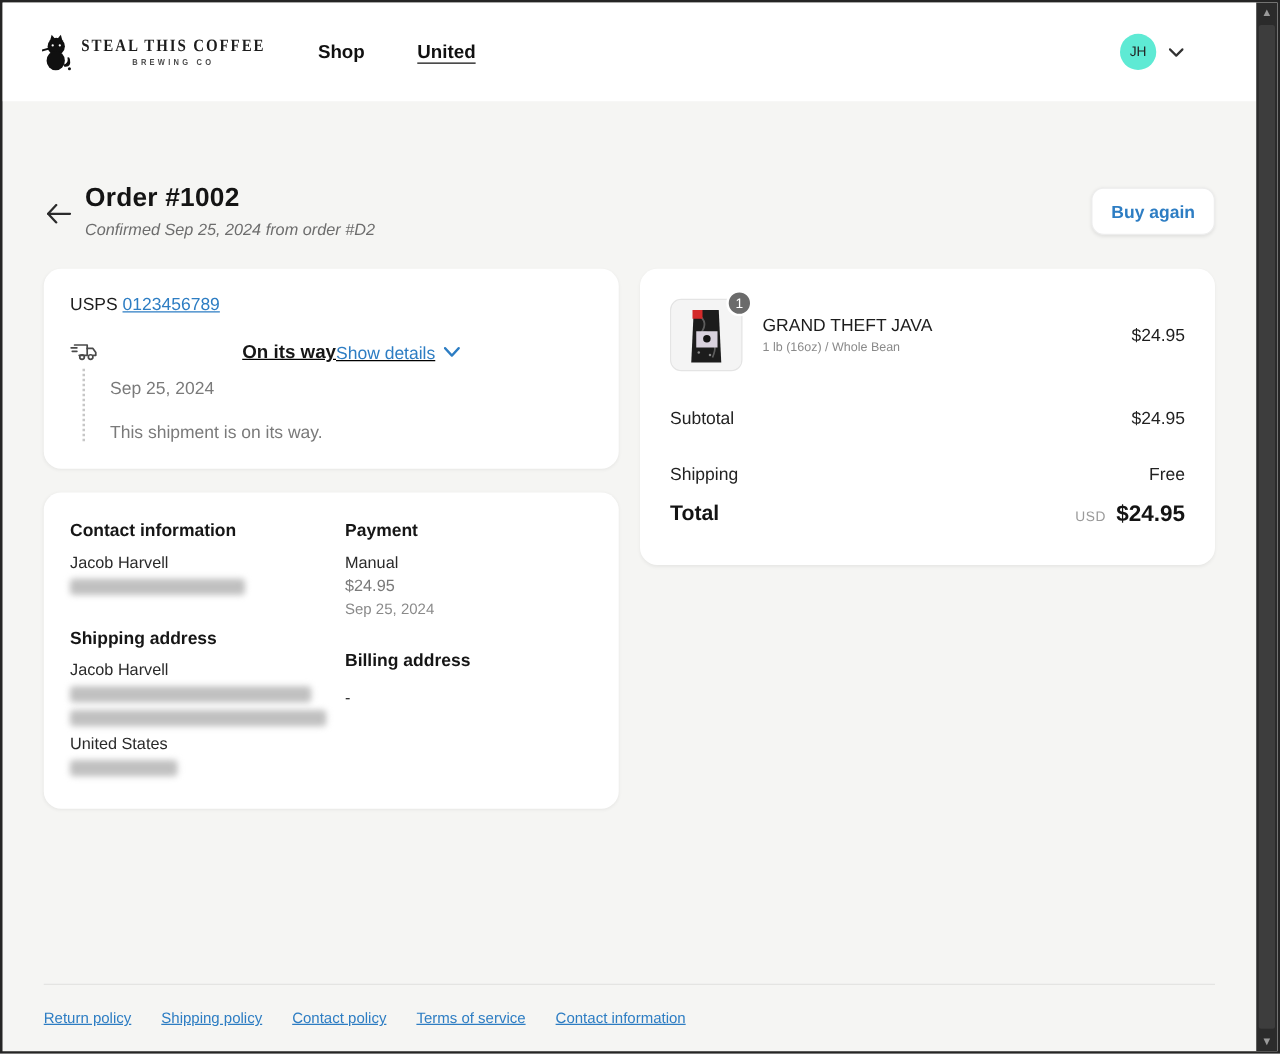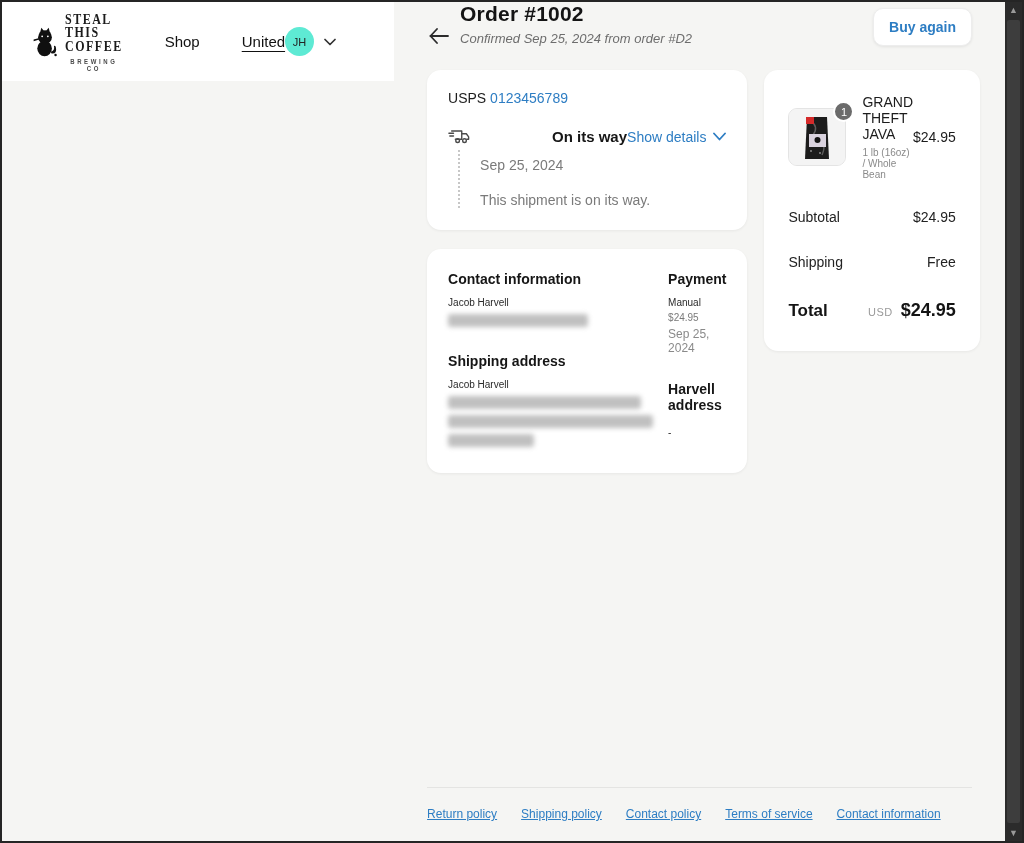--- a/index.html
+++ b/index.html
@@ -13,41 +13,41 @@
 
   
   .scrollbar {
     position:absolute; top:0; right:0; bottom:0; width:17px;
     background:#2b2b2b; z-index:50; display:flex; flex-direction:column;
     justify-content:space-between; align-items:center;
   }
   .scroll-arrow { color:#9a9a9a; font-size:9px; line-height:16px; width:100%; text-align:center; cursor:default; }
   .scroll-thumb { position:absolute; left:2px; right:2px; top:18px; bottom:18px; background:#3d3d3d; border-radius:2px; }
 
-  .page { position:absolute; left:0; top:0; right:17px; bottom:0; display:flex; flex-direction:row; }
+  .page { position:absolute; left:0; top:0; right:17px; bottom:0; display:flex; flex-direction:column;gap:44px; }
 
   
   .header {
     background:#ffffff; height:79px; flex:0 0 79px;
     display:flex; align-items:center; padding:0 30px;
   }
   .logo { display:flex; align-items:center; gap:7px; cursor:pointer; }
   .logo-text { display:flex; flex-direction:column; line-height:1; transform:scaleY(1.15); }
   .logo-title { font-size:12px; font-weight:700; letter-spacing:1.5px; color:#1c1c1c; font-family:"Liberation Serif", serif; }
   .logo-sub { font-size:6px; letter-spacing:2.6px; color:#4a4a4a; margin-top:4px; text-align:center; font-weight:700; }
   .nav { display:flex; gap:42px; margin-left:42px; }
-  .nav a { font-size:15px; color:#111; text-decoration:none; cursor:pointer; }
+  .nav a { font-size:15px; color:#111; text-decoration:none; cursor:pointer;font-weight:bold; }
   .nav a.active { text-decoration:underline; text-underline-offset:4px; }
   .header-right { margin-left:auto; display:flex; align-items:center; gap:10px; margin-right:28px; cursor:pointer; }
   .avatar { width:29px; height:29px; border-radius:50%; background:#5eead4; display:flex; align-items:center; justify-content:center; font-size:11px; color:#222; }
 
   
   .main { flex:1; display:flex; flex-direction:column; padding:0 33px; overflow:hidden; }
 
-  .title-row { display:flex; align-items:flex-end; }
+  .title-row { display:flex; align-items:center; margin-top:22px; }
   .back-btn { background:none; border:none; cursor:pointer; padding:2px; margin-top:3px; }
   .title-block { margin-left:9px; }
   .order-title { font-size:21px; font-weight:700; color:#141414; letter-spacing:.2px; }
   .order-subtitle { font-size:13px; color:#6d6d6d; margin-top:5px;font-style:italic; }
   .buy-again {
     margin-left:auto; background:#fff; border:1px solid #ededed; border-radius:10px;
     box-shadow:0 1px 3px rgba(0,0,0,.08); padding:10px 15px;
     font-size:14px; font-weight:600; color:#2d7dc3; cursor:pointer;
     font-family:"Liberation Sans", sans-serif;
   }
@@ -58,30 +58,30 @@
   .card { background:#fff; border-radius:14px; box-shadow:0 1px 3px rgba(0,0,0,.06); }
 
   
   .tracking-card { padding:20px 21px 22px; }
   .carrier-line { font-size:14px; color:#1d1d1d; }
   .carrier-line a { color:#2d7dc3; cursor:pointer; }
   .timeline { display:flex; margin-top:22px; }
   .timeline-rail { width:22px; flex:0 0 22px; display:flex; flex-direction:column; align-items:center; }
   .rail-dash { flex:1; width:0; border-left:2px dotted #c7c7c7; margin-top:5px; }
   .timeline-body { flex:1; margin-left:10px; }
-  .status-row { display:flex; align-items:center; justify-content:flex-end; }
+  .status-row { display:flex; align-items:center; justify-content:center;text-decoration:underline; }
   .status-title { font-size:15px; font-weight:700; color:#161616; }
   .show-details { display:flex; align-items:center; gap:7px; font-size:14px; color:#2d7dc3; cursor:pointer; text-decoration:none; }
   .status-date { font-size:14px; color:#7a7a7a; margin-top:12px; }
   .status-msg { font-size:14px; color:#7a7a7a; margin-top:19px; }
 
   
   .customer-card { padding:22px 21px 26px; display:grid; grid-template-columns:220px 1fr; }
   .info-heading { font-size:14px; font-weight:700; color:#161616; }
-  .info-text { font-size:10px; color:#2a2a2a; }
+  .info-text { font-size:13px; color:#2a2a2a; }
   .info-text.gray { color:#7a7a7a; }
   .info-text.small { font-size:12px; color:#8a8a8a; }
   .mt4 { margin-top:4px; } .mt6 { margin-top:6px; } .mt10 { margin-top:10px; }
   .mt14 { margin-top:14px; } .mt26 { margin-top:26px; }
   .blur-line { background:#c0c0c0; border-radius:3px; filter:blur(2.5px); height:13px; }
   .w140{width:140px;} .w193{width:193px;} .w205{width:205px;} .w86{width:86px;}
 
   
   .summary-card { padding:24px 24px 30px; }
   .item-row { display:flex; align-items:center; }
@@ -90,21 +90,21 @@
   .qty-badge {
     position:absolute; top:-7px; right:-8px; min-width:21px; height:21px; border-radius:50%;
     background:#6b6b6b; border:2px solid #fff; color:#fff; font-size:11px;
     display:flex; align-items:center; justify-content:center;
   }
   .item-info { margin-left:16px; }
   .item-name { font-size:14px; color:#1c1c1c; }
   .item-variant { font-size:10px; color:#8a8a8a; margin-top:5px; }
   .item-price { margin-left:auto; font-size:14px; color:#1c1c1c; }
   .cost-row { display:flex; justify-content:space-between; font-size:14px; color:#222; margin-top:29px; }
-  .total-row { display:flex; justify-content:space-between; align-items:center; margin-top:30px; }
+  .total-row { display:flex; justify-content:space-between; align-items:flex-start; margin-top:14px; }
   .total-label { font-size:17px; font-weight:700; color:#141414; }
   .total-right { display:flex; align-items:baseline; gap:8px; }
   .currency { font-size:11px; color:#9a9a9a; letter-spacing:.5px; }
   .total-value { font-size:18px; font-weight:700; color:#141414; }
 
   
   .footer { margin-top:auto; padding-bottom:20px; }
   .footer-divider { border-top:1px solid #e4e4e2; margin-bottom:19px; }
   .footer-links { display:flex; gap:24px; }
   .footer-links a { font-size:12px; color:#2d7dc3; cursor:pointer; }
@@ -168,21 +168,21 @@
         <button class="buy-again">Buy again</button>
       </div>
 
       <div class="columns">
 
         <div class="col">
 
           <div class="card tracking-card">
             <div class="carrier-line">
               <span>USPS </span>
-              <a style="">0123456789</a>
+              <a style="text-decoration:underline;">0123456789</a>
             </div>
             <div class="timeline">
               <div class="timeline-rail">
                 <span>
                   <svg width="22" height="17" viewBox="0 0 24 18" fill="none" stroke="#4a4a4a" stroke-width="1.5" stroke-linecap="round" stroke-linejoin="round">
                     <path d="M4 3 H15 V12 H8"></path>
                     <path d="M15 6 H20 L22.5 9.5 V12 H20.5"></path>
                     <circle cx="10.5" cy="13.5" r="2"></circle>
                     <circle cx="18" cy="13.5" r="2"></circle>
                     <path d="M1 5.5 H6"></path>
@@ -211,28 +211,29 @@
 
           <div class="card customer-card">
             <div>
               <div class="info-heading">Contact information</div>
               <div class="info-text mt10">Jacob Harvell</div>
               <div class="blur-line w140 mt6"></div>
               <div class="info-heading mt26">Shipping address</div>
               <div class="info-text mt10">Jacob Harvell</div>
               <div class="blur-line w193 mt6"></div>
               <div class="blur-line w205 mt6"></div>
+              <div class="info-text mt6">United States</div>
               <div class="blur-line w86 mt6"></div>
             </div>
             <div>
               <div class="info-heading">Payment</div>
               <div class="info-text mt10">Manual</div>
               <div class="info-text gray mt4">$24.95</div>
               <div class="info-text small mt4">Sep 25, 2024</div>
-              <div class="info-heading mt26">Harvell address</div>
+              <div class="info-heading mt26">Billing address</div>
               <div class="info-text mt14">-</div>
             </div>
           </div>
 
         </div>
 
         <div class="col">
           <div class="card summary-card">
 
             <div class="item-row">

